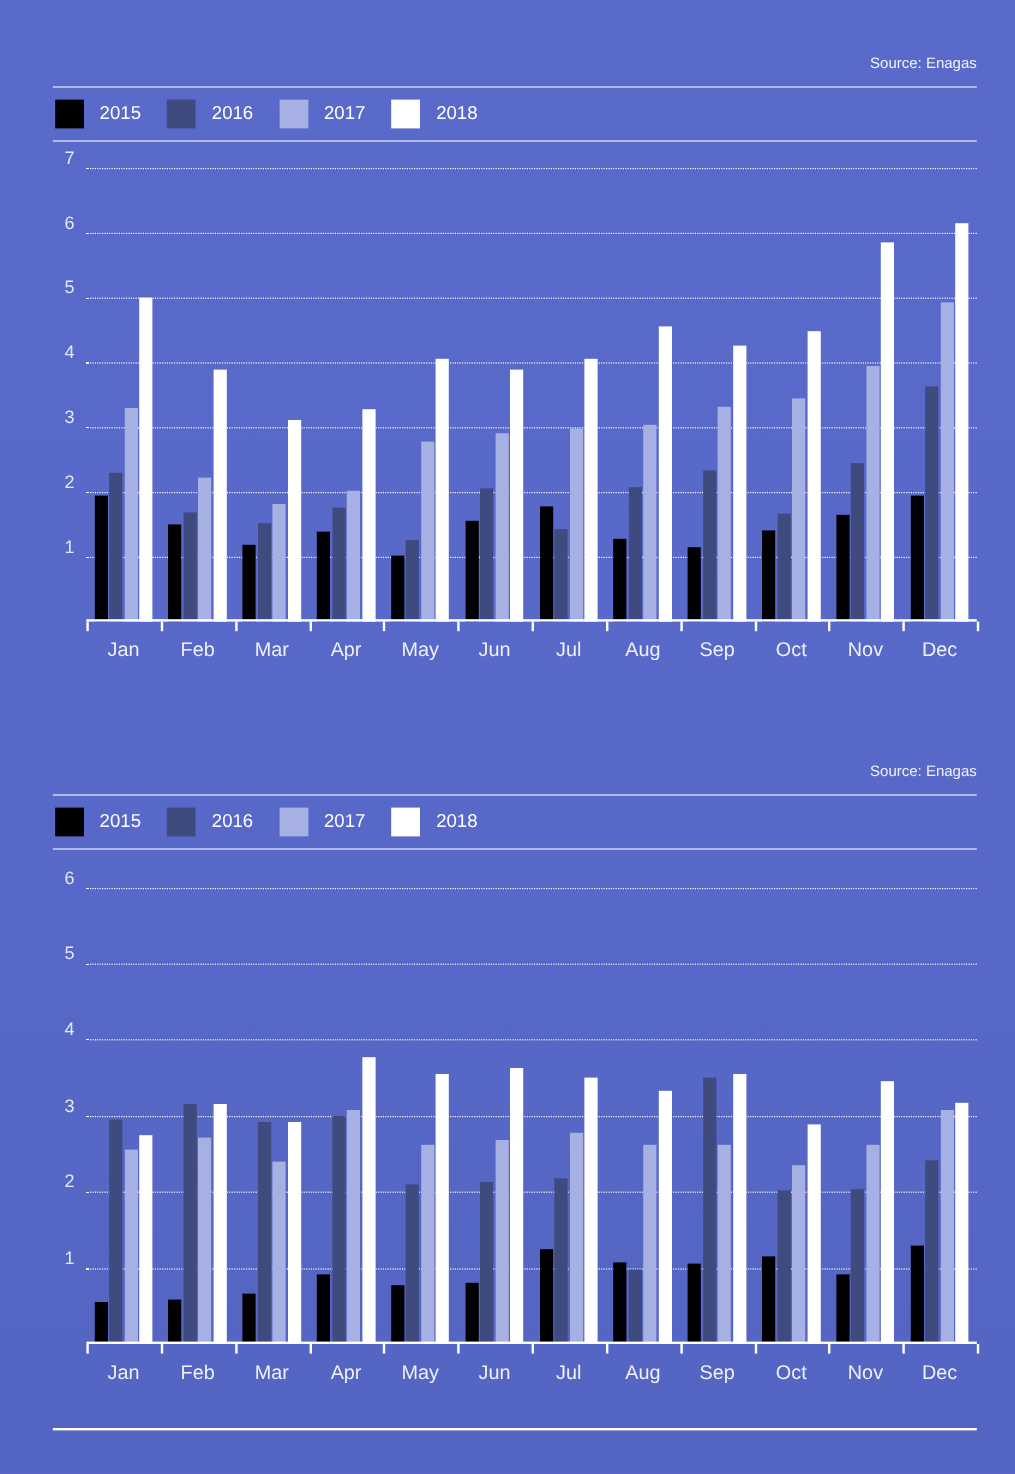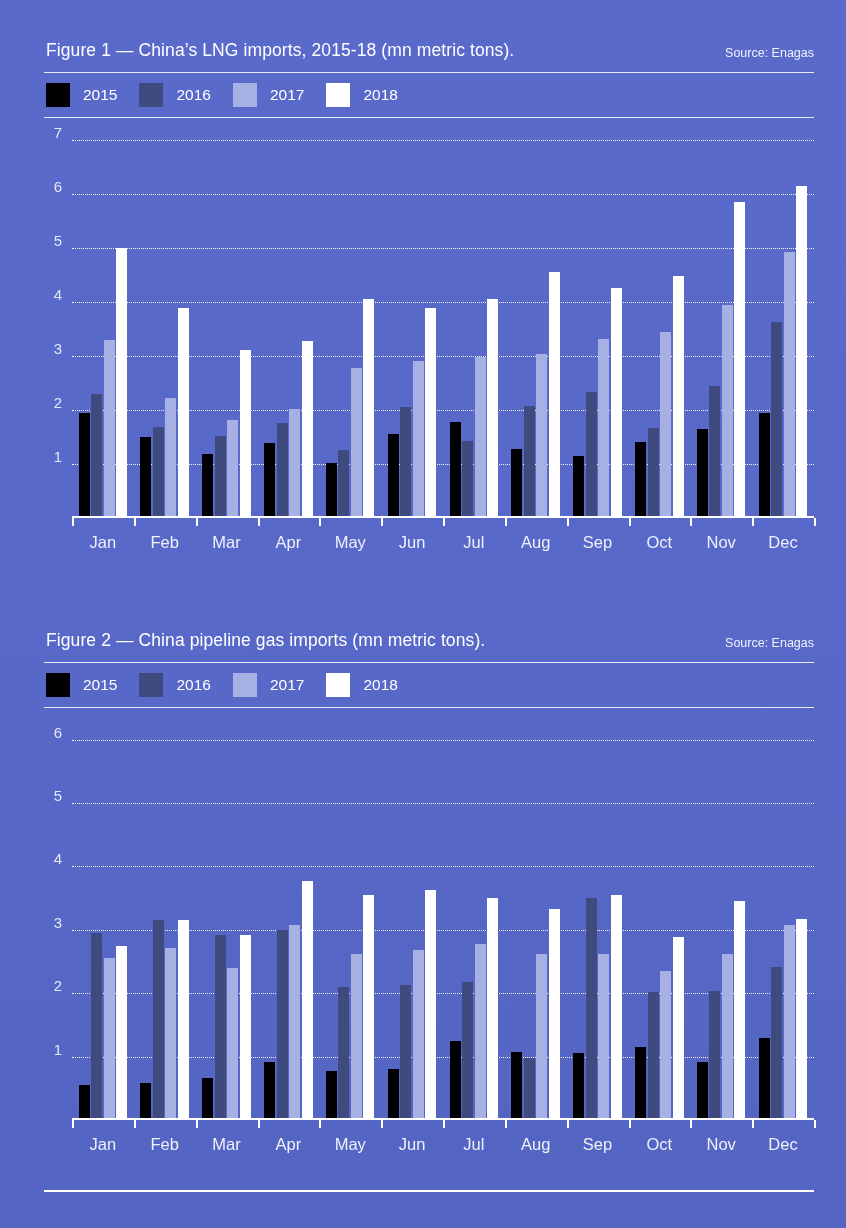--- a/index.html
+++ b/index.html
@@ -186,21 +186,20 @@
   }
 </style>
 </head>
 <body>
 
 <div class="page">
 
   <div class="figure" id="figure-1">
 
     <div class="fig-header">
-      <div class="fig-title">Figure 1 — China’s LNG imports, 2015-18 (mn metric tons).</div>
       <div class="fig-source">Source: Enagas</div>
     </div>
 
     <div class="rule"></div>
 
     <div class="legend">
       <div class="legend-item">
         <span class="legend-swatch" id="f1-sw0" style="background: rgb(0, 0, 0);"></span>
         <span class="legend-label">2015</span>
       </div>
@@ -342,21 +341,20 @@
             <div class="xlabel">Nov</div>
             <div class="xlabel">Dec</div>
           </div>
       </div>
     </div>
   </div>
 
   <div class="figure" id="figure-2">
 
     <div class="fig-header">
-      <div class="fig-title">Figure 2 — China pipeline gas imports (mn metric tons).</div>
       <div class="fig-source">Source: Enagas</div>
     </div>
 
     <div class="rule"></div>
 
     <div class="legend">
       <div class="legend-item">
         <span class="legend-swatch" id="f2-sw0" style="background: rgb(0, 0, 0);"></span>
         <span class="legend-label">2015</span>
       </div>

